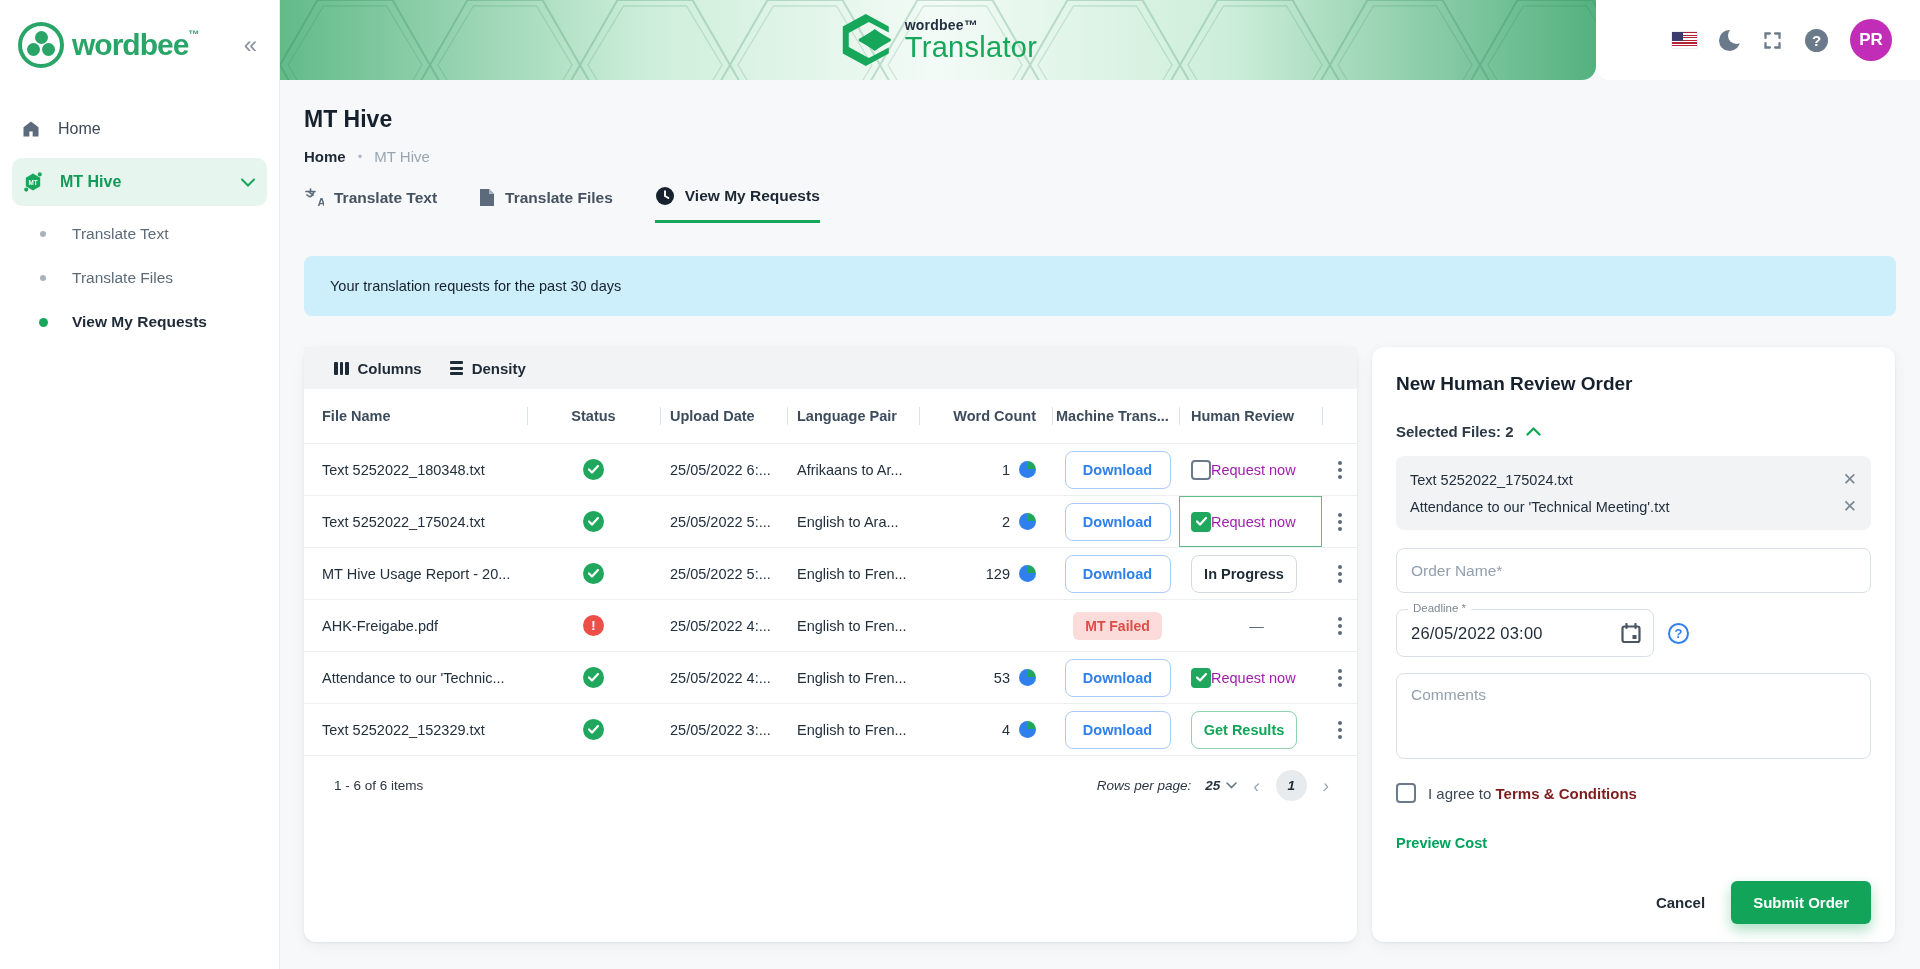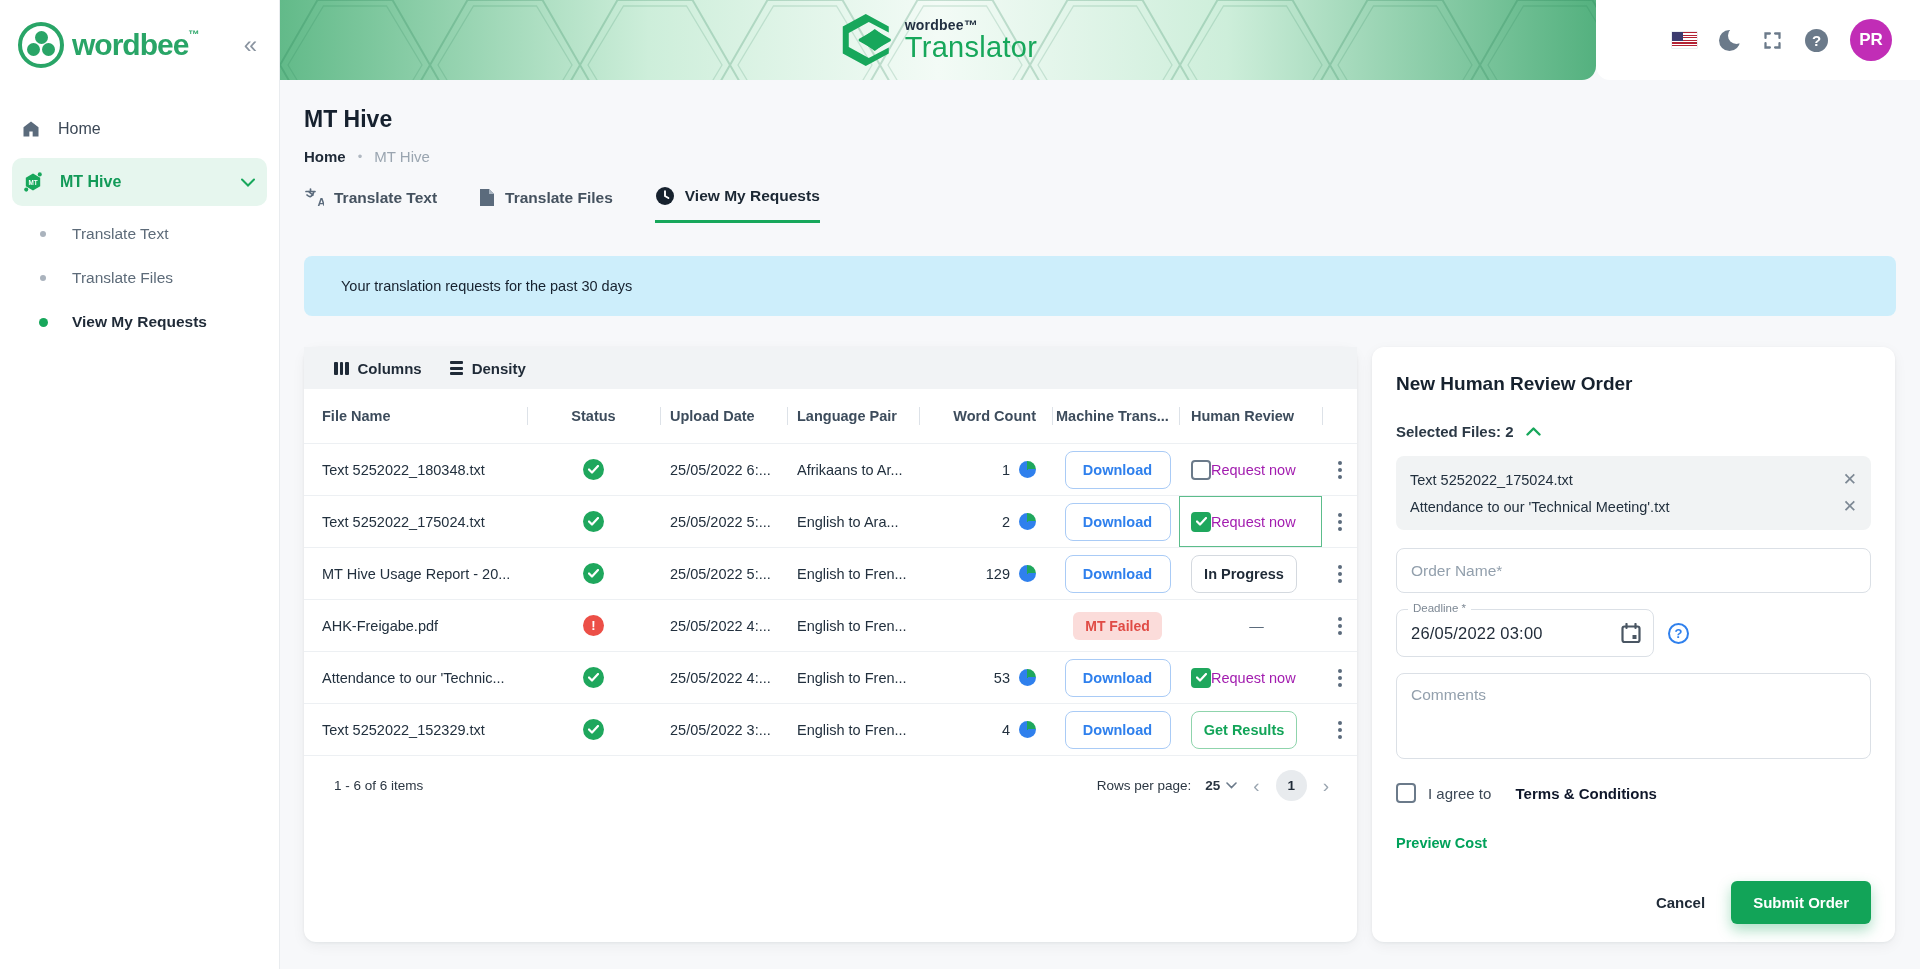--- a/index.html
+++ b/index.html
@@ -51,21 +51,21 @@
   .page-title { position:absolute; left:304px; top:106px; font-size:23px; font-weight:700; color:#16212e; }
   .breadcrumb { position:absolute; left:304px; top:148px; font-size:15px; display:flex; gap:12px; align-items:center; }
   .breadcrumb .bc-home { color:#1f2a37; font-weight:600; cursor:pointer; }
   .breadcrumb .sep { color:#b0b8c1; font-size:13px; }
   .breadcrumb .bc-cur { color:#9aa5b0; }
 
   .tabs { position:absolute; left:304px; top:186px; display:flex; gap:42px; }
   .tab { display:flex; align-items:center; gap:10px; font-size:15.5px; font-weight:700; color:#45525f; padding-bottom:14px; cursor:pointer; }
   .tab.active { color:#1b2733; border-bottom:3px solid #17a75b; }
 
-  .info-banner { position:absolute; left:304px; top:256px; width:1592px; height:60px; background:#cdeefb; border-radius:8px; display:flex; align-items:center; padding-left:37px; font-size:14.5px; color:#16212e; }
+  .info-banner { position:absolute; left:304px; top:256px; width:1592px; height:60px; background:#cdeefb; border-radius:8px; display:flex; align-items:center; padding-left:26px; font-size:14.5px; color:#16212e; }
 
   
   .card { position:absolute; background:#fff; border-radius:12px; box-shadow:0 1px 3px rgba(20,30,40,.06), 0 4px 14px rgba(20,30,40,.05); }
   .table-card { left:304px; top:347px; width:1053px; height:595px; }
   .search-row { display:flex; align-items:center; padding:20px 28px 18px 30px; }
   .search-box { width:302px; height:53px; border:1px solid #dfe3e8; border-radius:8px; display:flex; align-items:center; padding:0 14px; gap:10px; }
   .search-box input { border:none; outline:none; font-size:15.5px; color:#30404f; width:100%; font-family:inherit; background:transparent; }
   .search-box input::placeholder { color:#9aa5b1; }
   .filter-ic { margin-left:auto; cursor:pointer; display:flex; flex-direction:column; align-items:center; gap:3px; padding:6px; }
   .filter-ic i { display:block; height:2.5px; background:#7d8894; border-radius:2px; }
@@ -97,21 +97,21 @@
   .btn-green { min-width:106px; height:38px; border:1px solid #8fd4ac; border-radius:8px; background:#fff; color:#12a458; font-size:14.5px; font-weight:700; display:flex; align-items:center; justify-content:center; cursor:pointer; font-family:inherit; }
   .cb { width:20px; height:20px; border:2px solid #6b7a8a; border-radius:4px; background:#fff; cursor:pointer; flex:0 0 auto; }
   .cb.on { background:#1fa75d; border-color:#1fa75d; display:flex; align-items:center; justify-content:center; color:#fff; font-size:13px; font-weight:700; }
   .cb-lbl { font-size:14.5px; color:#a21caf; }
   .cell.hl { box-shadow:inset 0 0 0 1px #5cbd8b; }
   .kebab { display:flex; flex-direction:column; gap:3px; cursor:pointer; padding:5px; }
   .kebab i { width:4px; height:4px; border-radius:50%; background:#5b6b7c; }
   .dash { color:#5b6b7c; }
 
   .tfoot { display:flex; align-items:center; border-top:1px solid #edf0f3; height:60px; padding:0 26px 0 30px; font-size:13.5px; color:#2b3642; }
-  .tfoot .right { margin-left:auto; display:flex; align-items:center; gap:14px; }
+  .tfoot .right { margin-left:auto; display:flex; align-items:center; gap:14px;font-style:italic; }
   .rpp-val { display:flex; align-items:center; gap:6px; font-weight:600; cursor:pointer; }
   .pg-chev { color:#9aa5b0; font-size:19px; cursor:pointer; padding:0 2px; }
   .pg-num { width:31px; height:31px; border-radius:50%; background:#e8ebee; display:flex; align-items:center; justify-content:center; font-weight:700; color:#1f2a37; cursor:pointer; }
 
   
   .order-card { left:1372px; top:347px; width:523px; height:595px; padding:26px 24px; }
   .order-title { font-size:19px; font-weight:700; color:#16212e; }
   .selfiles-row { margin-top:28px; display:flex; align-items:center; gap:12px; font-size:15px; font-weight:700; color:#2b3845; }
   .selfiles-row svg { cursor:pointer; }
   .files-box { margin-top:16px; background:#f1f3f4; border-radius:8px; padding:10px 14px; }
@@ -121,21 +121,21 @@
   .inp::placeholder, .txa::placeholder { color:#93a0ad; }
   .order-name { margin-top:18px; }
   .deadline-wrap { margin-top:16px; display:flex; align-items:center; gap:14px;text-align:right; }
   .deadline { position:relative; width:258px; height:48px; border:1px solid #dbe0e6; border-radius:8px; display:flex; align-items:center; padding:0 12px 0 14px; cursor:text; }
   .deadline .flabel { position:absolute; top:-8px; left:11px; background:#fff; padding:0 5px; font-size:11.5px; color:#7d8894; }
   .deadline .dval { font-size:16.5px; color:#1f2a37; letter-spacing:.2px; }
   .deadline .cal { margin-left:auto; cursor:pointer; display:flex; }
   .q-blue { width:21px; height:21px; border-radius:50%; border:2px solid #2f80ed; color:#2f80ed; font-size:13px; font-weight:700; display:flex; align-items:center; justify-content:center; cursor:pointer; }
   .txa { margin-top:16px; width:100%; height:86px; border:1px solid #dbe0e6; border-radius:8px; padding:12px 14px; font-size:15.5px; font-family:inherit; color:#1f2a37; resize:none; outline:none; }
   .agree-row { margin-top:20px; display:flex; align-items:center; gap:12px; font-size:15px; color:#3c4856; }
-  .terms { color:#0f172a; font-weight:600; cursor:pointer;margin-left:20px; }
+  .terms { color:#7f1d1d; font-weight:600; cursor:pointer; }
   .preview-cost { margin-top:32px; font-size:14.5px; font-weight:700; color:#00a15a; cursor:pointer; }
   .actions-row { margin-top:30px; display:flex; align-items:center; justify-content:flex-end; gap:26px; }
   .btn-cancel { background:none; border:none; font-size:15px; font-weight:700; color:#1f2a37; cursor:pointer; font-family:inherit; }
   .btn-submit { background:#12a458; border:none; color:#fff; font-size:15px; font-weight:700; border-radius:6px; padding:13px 22px; cursor:pointer; box-shadow:0 6px 14px rgba(18,164,88,.35); font-family:inherit; }
 </style>
 </head>
 <body>
 
 <div class="sidebar">
   <div class="brand-row">

